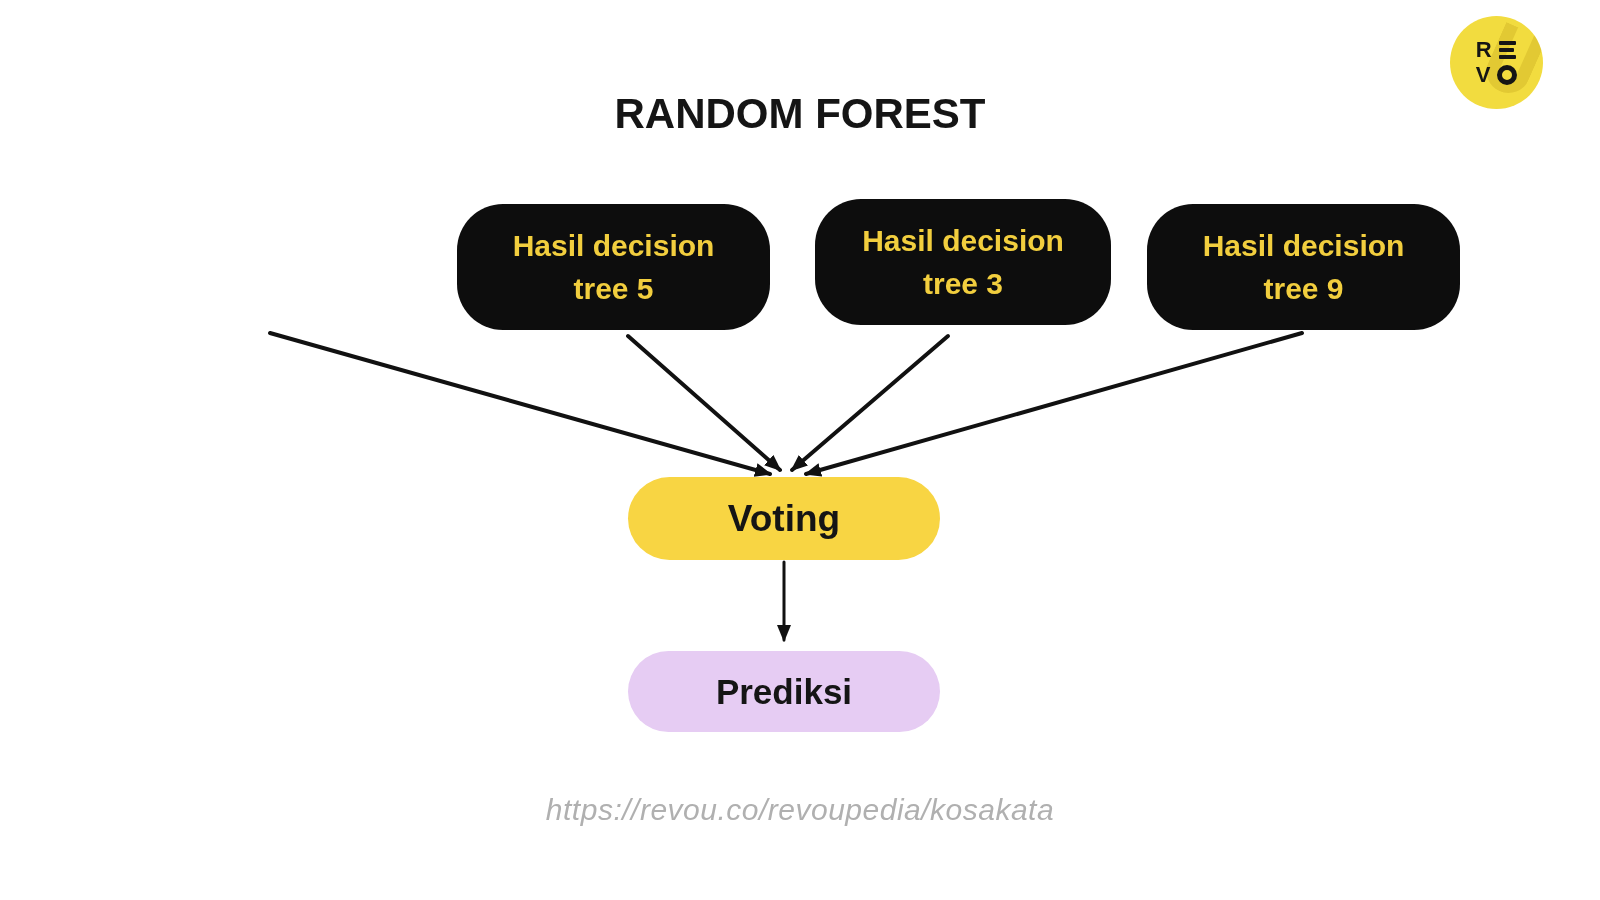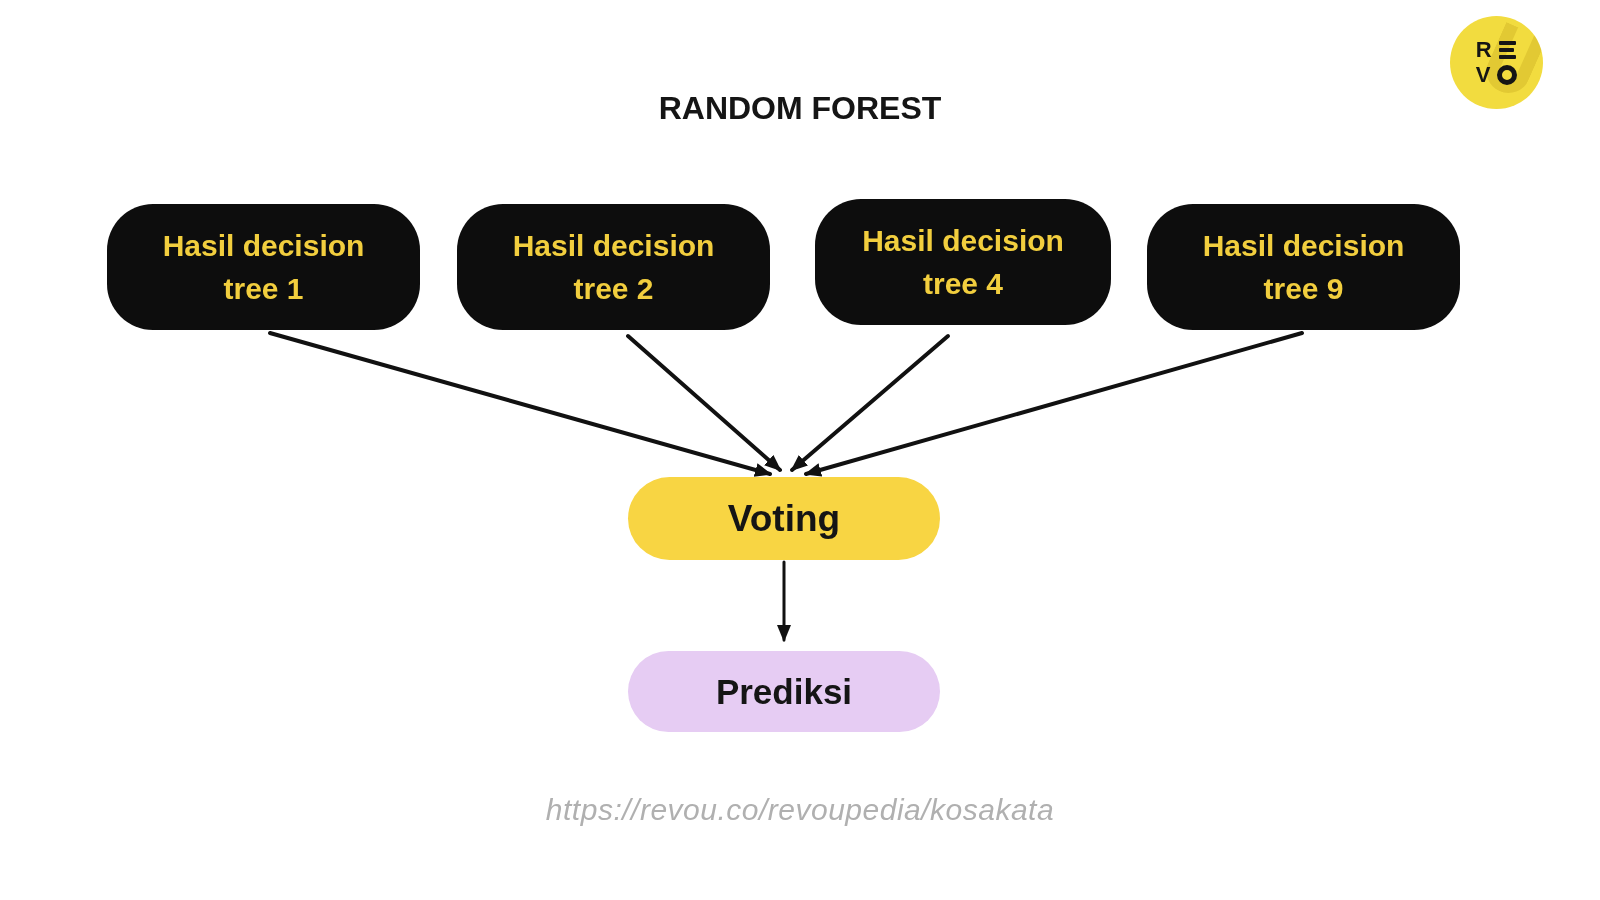--- a/index.html
+++ b/index.html
@@ -13,21 +13,21 @@
     background: #ffffff;
     overflow: hidden;
   }
 
   .title {
     position: absolute;
     top: 90px;
     left: 0;
     width: 100%;
     text-align: center;
-    font-size: 32px;
+    font-size: 42px;
     font-weight: 800;
     letter-spacing: 0px;
     color: #151515;
   }
 
   
   .tree-node {
     position: absolute;
     width: 313px;
     height: 126px;
@@ -193,28 +193,25 @@
             <i></i>
           </span>
       </div>
       <div class="logo-row">
         <span class="letter">V</span>
         <span class="o-ring"></span>
       </div>
     </div>
   </div>
 
-  <div class="tree-node node1">
-    <span>Hasil decision tree 1</span>
-  </div>
   <div class="tree-node node2">
-    <span>Hasil decision tree 2</span>
+    <span>Hasil decision tree 5</span>
   </div>
   <div class="tree-node node3">
-    <span>Hasil decision tree 4</span>
+    <span>Hasil decision tree 3</span>
   </div>
   <div class="tree-node node4">
     <span>Hasil decision tree 9</span>
   </div>
 
   <svg class="arrows" viewBox="0 0 1600 900" xmlns="http://www.w3.org/2000/svg">
     <defs>
       <marker id="ah" markerUnits="userSpaceOnUse" markerWidth="20" markerHeight="16" refX="15" refY="7" orient="auto">
         <path d="M0,0 L17,7 L0,14 Z" fill="currentColor"></path>
       </marker>

